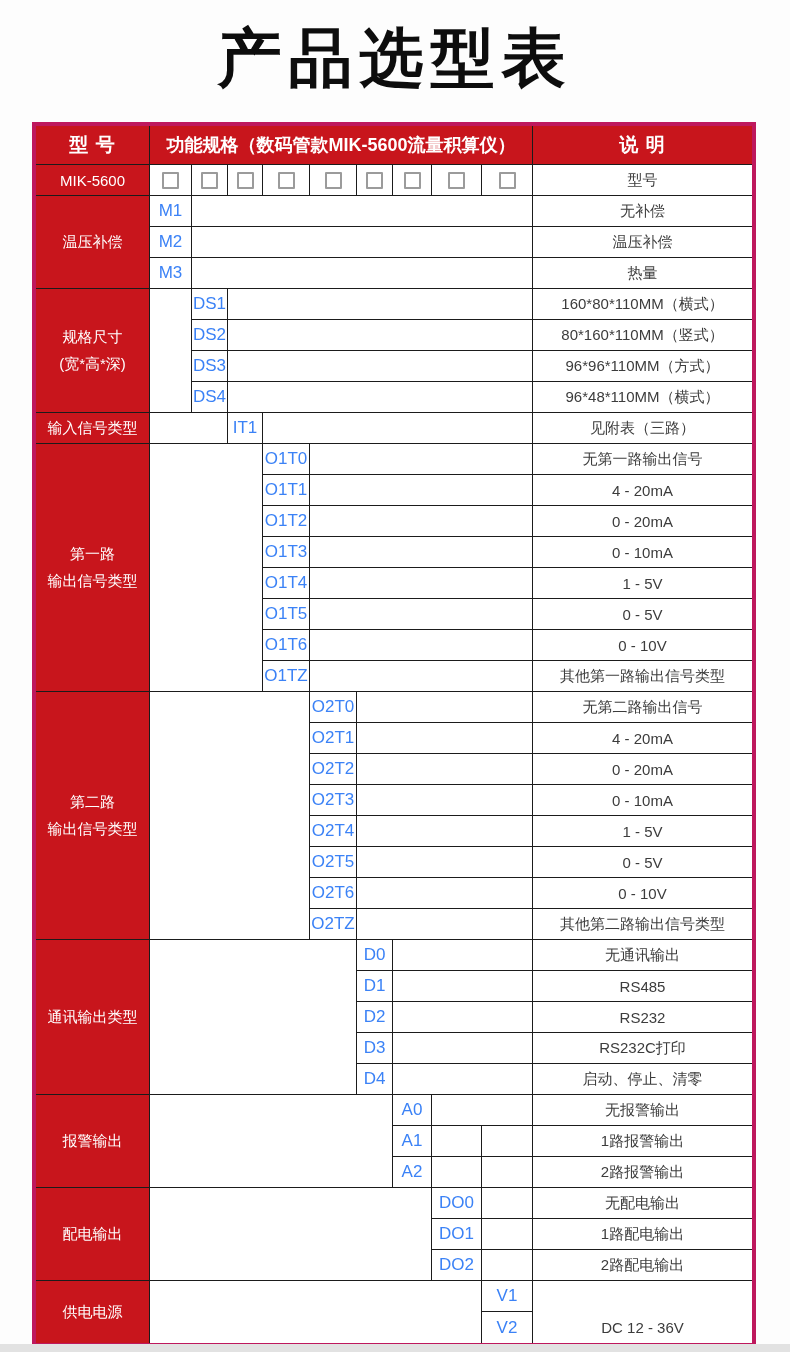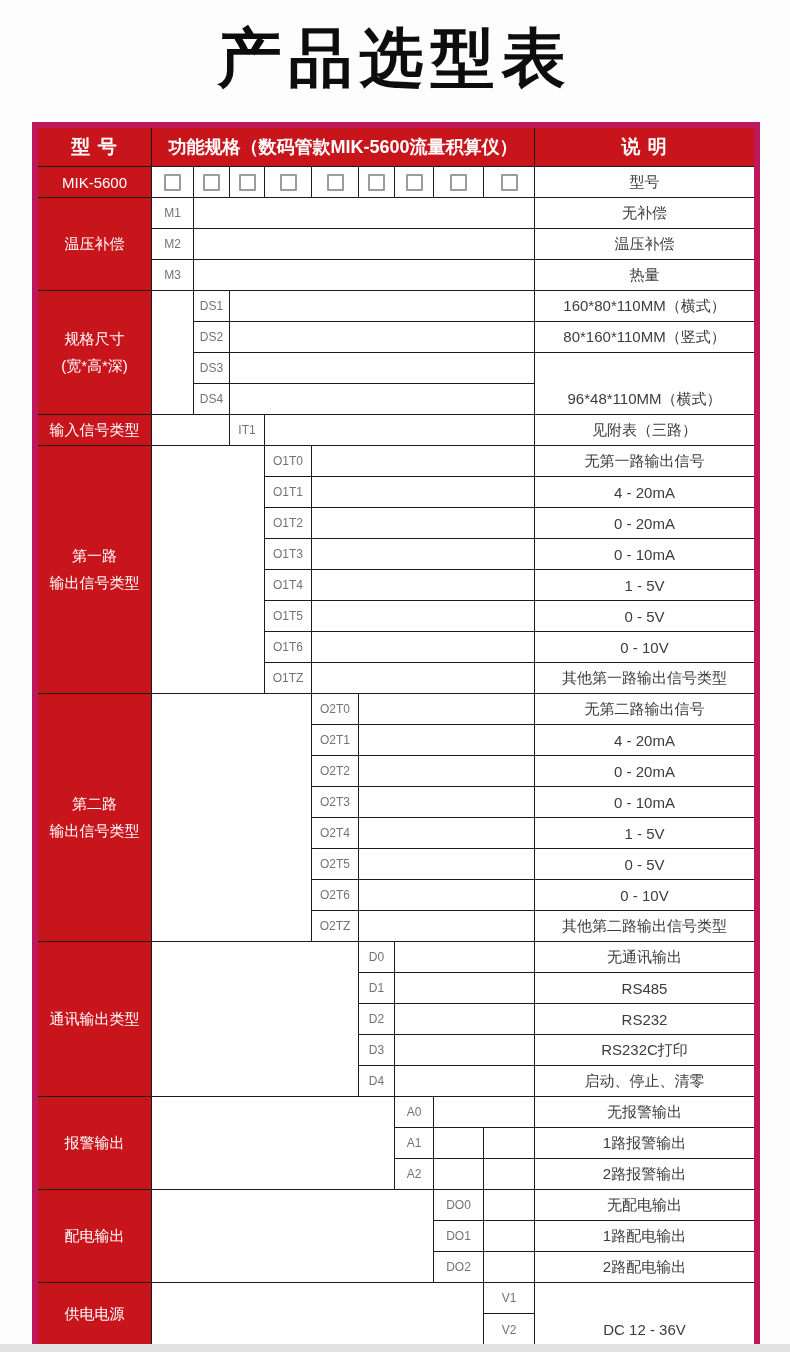--- a/index.html
+++ b/index.html
@@ -11,35 +11,35 @@
   .page-title{
     position:absolute;top:8px;left:0;width:790px;height:100px;
     display:flex;align-items:center;justify-content:center;
     font-size:64px;font-weight:900;letter-spacing:7px;color:#0d0d0d;
   }
   .selection-table{
     position:absolute;left:32px;top:122px;
     display:grid;
     grid-template-columns:114px 42px 36px 35px 47px 47px 36px 39px 50px 51px 219px;
     grid-template-rows:39px repeat(38,31px);
-    border:6px solid #be185d;background:#fff;
+    border:4px solid #be185d;background:#fff;
   }
   .c{
     display:flex;align-items:center;justify-content:center;text-align:center;
     border-right:1px solid #1b1b1b;border-bottom:1px solid #1b1b1b;
     background:#fff;overflow:hidden;
   }
   .rr0{border-right:none;}
   .br0{border-bottom:none;}
   .red{background:#c8151c;color:#ffffff;}
   .hdr{font-size:19px;font-weight:bold;letter-spacing:1px;}
   .hdr-spec{font-size:18px;font-weight:bold;letter-spacing:0;}
   .model{font-size:15px;}
   .seclabel{flex-direction:column;font-size:15px;line-height:1.75;}
-  .code{font-size:12px;color:#737373;text-align:right;}
+  .code{font-size:17px;color:#3b82f6;text-align:right;}
   .desc{font-size:15px;color:#3c3c3c;}
   .chk{
     width:13px;height:13px;border:2px solid #9b9b9b;background:#ffffff;
     border-radius:1px;
   }
   .bottom-strip{
     position:absolute;left:0;top:1344px;width:790px;height:8px;background:#e2e2e2;
   }
 </style>
 </head>
@@ -102,20 +102,21 @@
   <div class="c desc rr0" style="grid-area:5/11/6/12">热量</div>
   <div class="c" style="grid-area:6/2/10/3"></div>
   <div class="c code" style="grid-area:6/3/7/4">DS1</div>
   <div class="c" style="grid-area:6/4/7/11"></div>
   <div class="c desc rr0" style="grid-area:6/11/7/12">160*80*110MM（横式）</div>
   <div class="c code" style="grid-area:7/3/8/4">DS2</div>
   <div class="c" style="grid-area:7/4/8/11"></div>
   <div class="c desc rr0" style="grid-area:7/11/8/12">80*160*110MM（竖式）</div>
   <div class="c code" style="grid-area:8/3/9/4">DS3</div>
   <div class="c" style="grid-area:8/4/9/11"></div>
+  <div class="c desc rr0" style="grid-area:8/11/9/12">96*96*110MM（方式）</div>
   <div class="c code" style="grid-area:9/3/10/4">DS4</div>
   <div class="c" style="grid-area:9/4/10/11"></div>
   <div class="c desc rr0" style="grid-area:9/11/10/12">96*48*110MM（横式）</div>
 
   <div class="c red seclabel" style="grid-area:10/1/11/2">
       <span>输入信号类型</span>
     </div>
   <div class="c" style="grid-area:10/2/11/4"></div>
   <div class="c code" style="grid-area:10/4/11/5">IT1</div>
   <div class="c" style="grid-area:10/5/11/11"></div>

